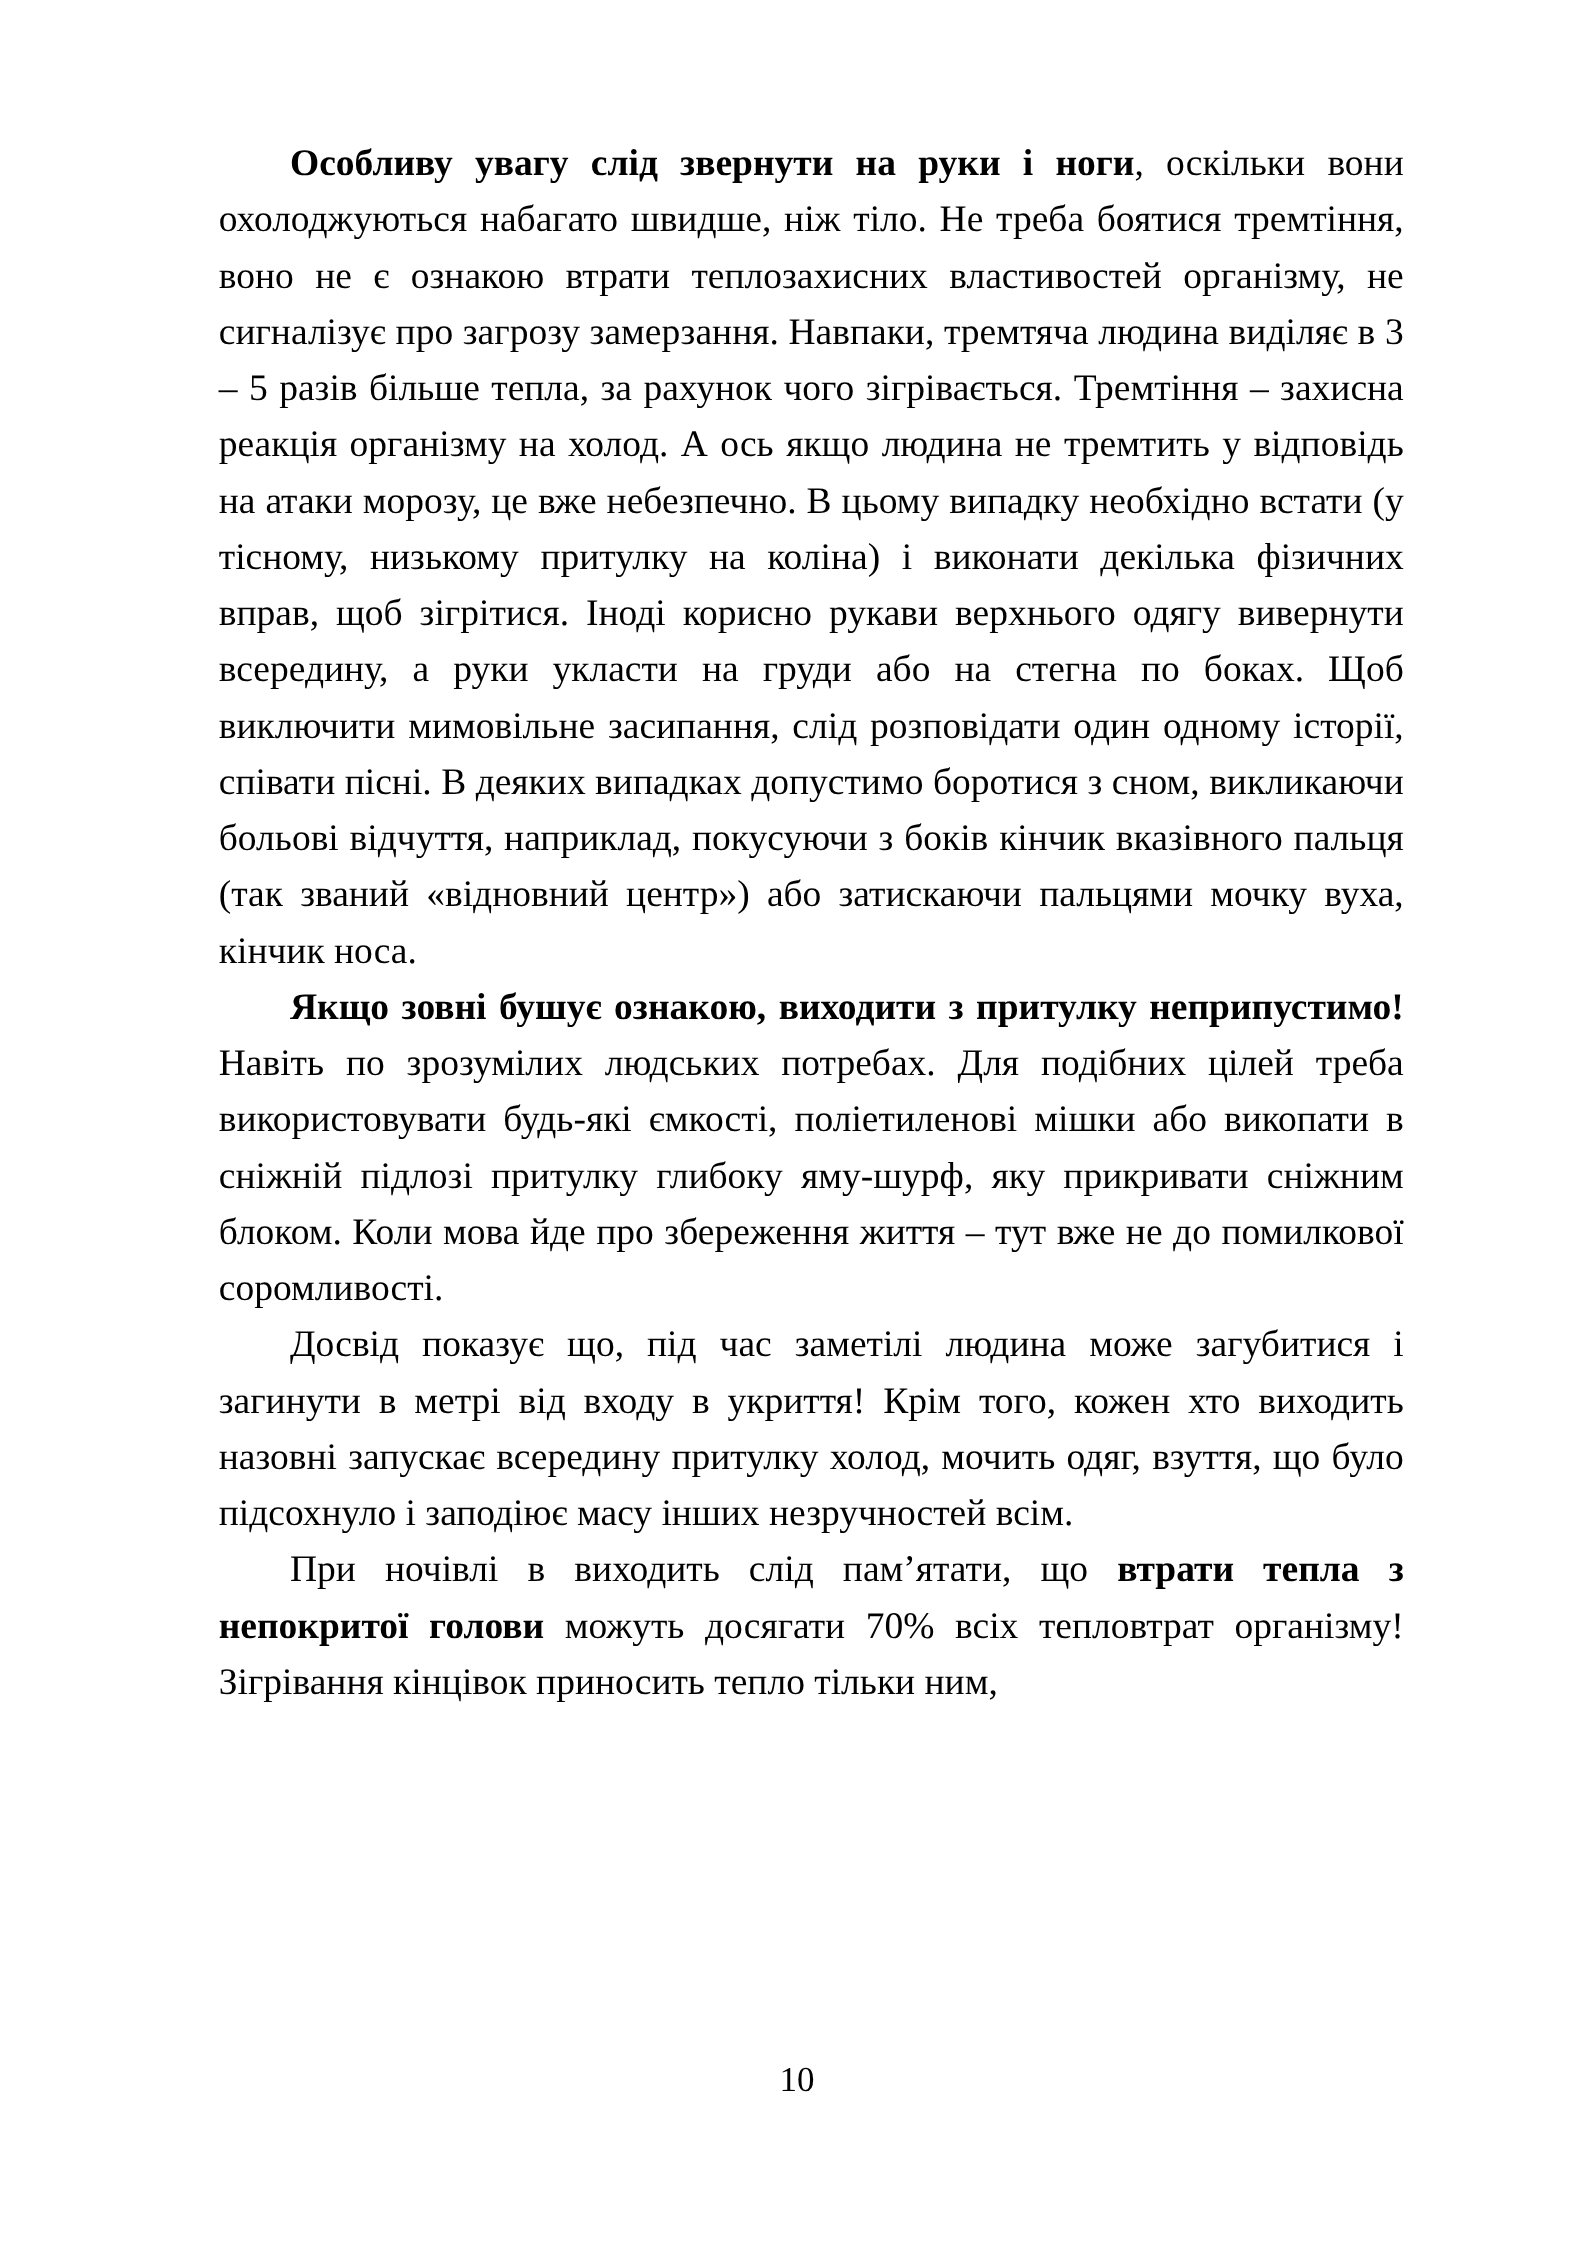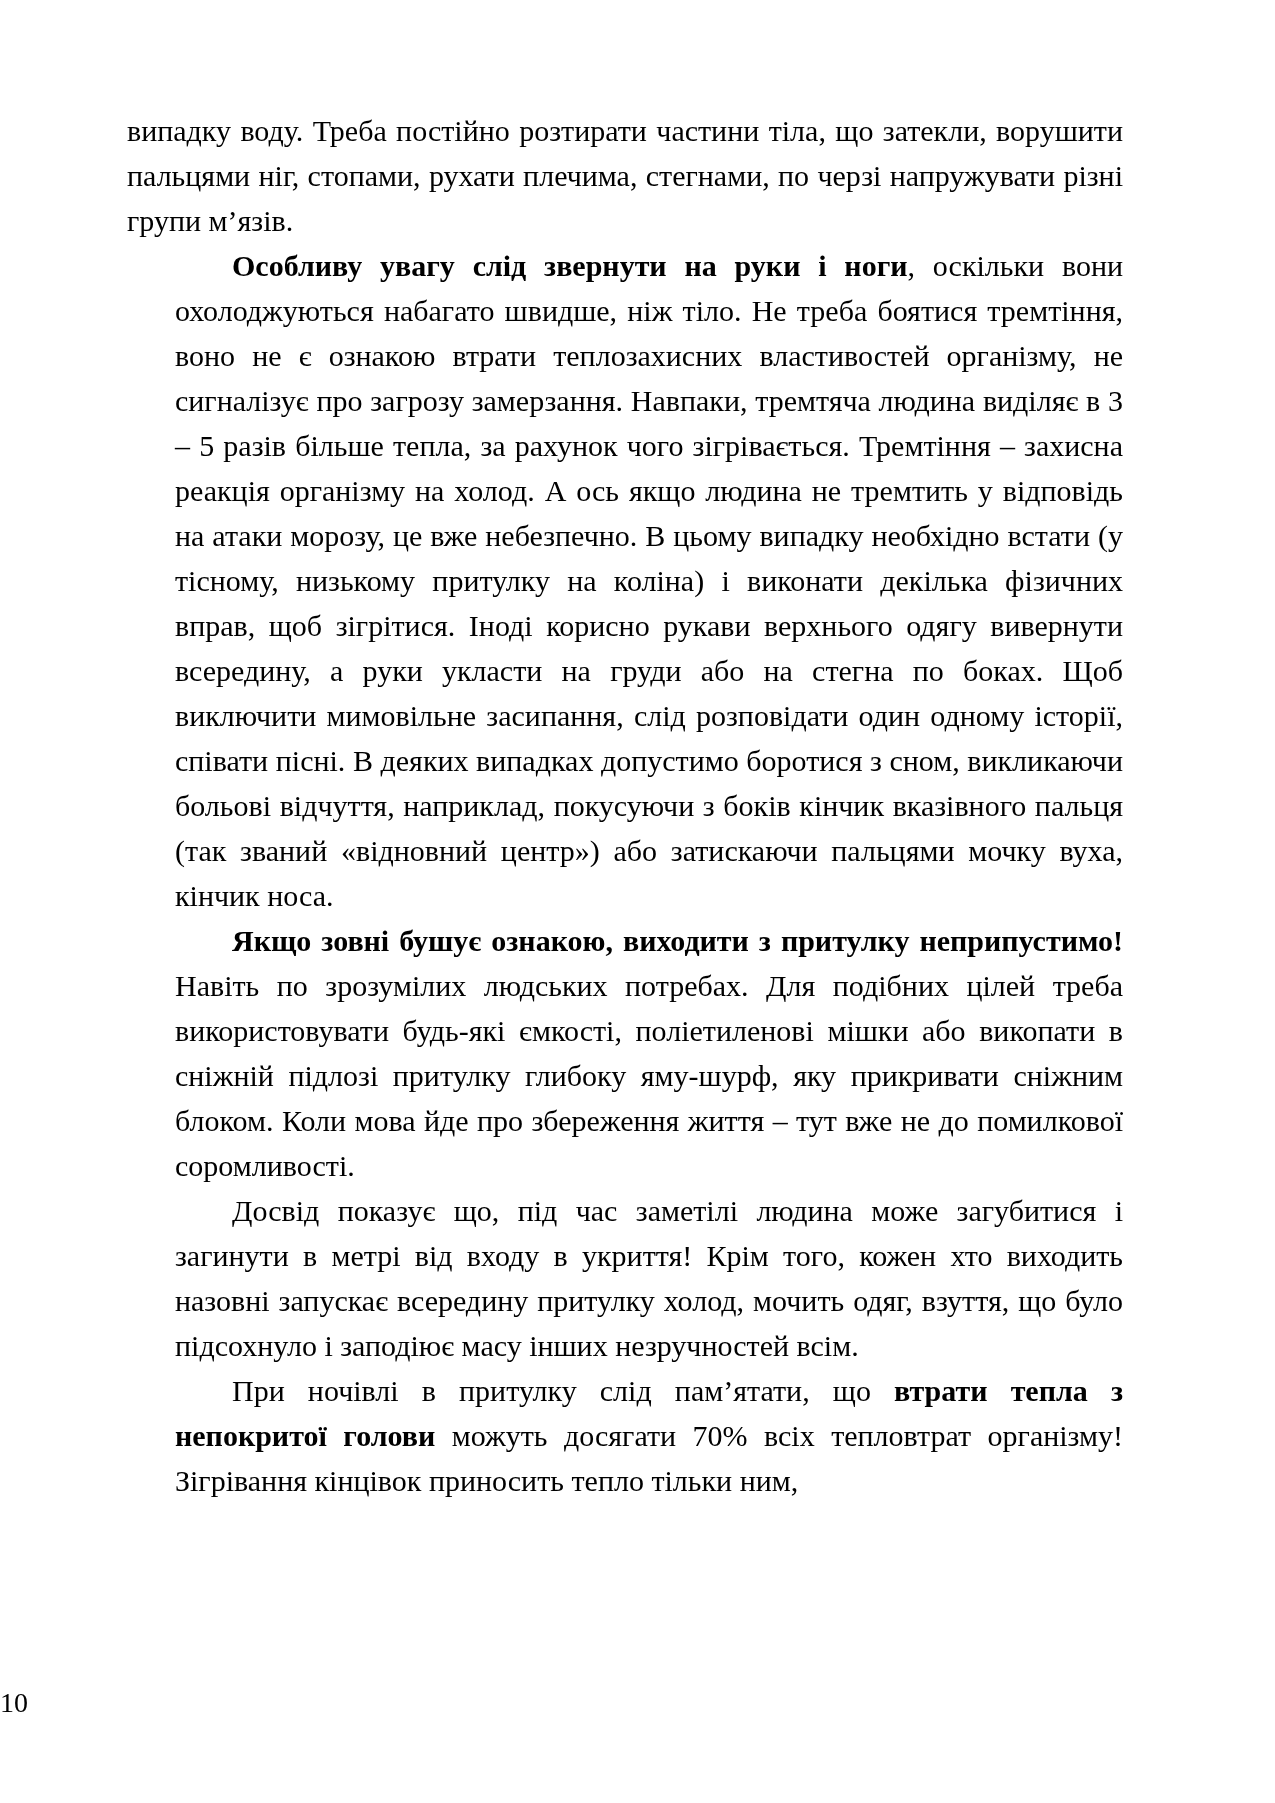--- a/index.html
+++ b/index.html
@@ -35,31 +35,29 @@
     margin-left: 48px;
   }
   .text-block b {
     font-weight: bold;
   }
   .page-number {
     position: absolute;
     left: 0;
     top: 1648px;
     width: 100%;
-    text-align: left;
+    text-align: center;
     font-size: 28px;
     line-height: 34px;
-    margin-top: 38px;
   }
 </style>
 </head>
 <body>
 
 <div class="page">
   <div class="text-block" id="text-block">
-      <p class=""><span>випадку воду. Треба постійно розтирати частини тіла, що затекли, ворушити пальцями ніг, стопами, рухати плечима, стегнами, по черзі напружувати різні групи м’язів.</span></p>
       <p class="indent"><b>Особливу увагу слід звернути на руки і ноги</b><span>, оскільки вони охолоджуються набагато швидше, ніж тіло. Не треба боятися тремтіння, воно не є ознакою втрати теплозахисних властивостей організму, не сигналізує про загрозу замерзання. Навпаки, тремтяча людина виділяє в 3 – 5 разів більше тепла, за рахунок чого зігрівається. Тремтіння – захисна реакція організму на холод. А ось якщо людина не тремтить у відповідь на атаки морозу, це вже небезпечно. В цьому випадку необхідно встати (у тісному, низькому притулку на коліна) і виконати декілька фізичних вправ, щоб зігрітися. Іноді корисно рукави верхнього одягу вивернути всередину, а руки укласти на груди або на стегна по боках. Щоб виключити мимовільне засипання, слід розповідати один одному історії, співати пісні. В деяких випадках допустимо боротися з сном, викликаючи больові відчуття, наприклад, покусуючи з боків кінчик вказівного пальця (так званий «відновний центр») або затискаючи пальцями мочку вуха, кінчик носа.</span></p>
       <p class="indent"><b>Якщо зовні бушує ознакою, виходити з притулку неприпустимо!</b><span> Навіть по зрозумілих людських потребах. Для подібних цілей треба використовувати будь-які ємкості, поліетиленові мішки або викопати в сніжній підлозі притулку глибоку яму-шурф, яку прикривати сніжним блоком. Коли мова йде про збереження життя – тут вже не до помилкової соромливості.</span></p>
       <p class="indent"><span>Досвід показує що, під час заметілі людина може загубитися і загинути в метрі від входу в укриття! Крім того, кожен хто виходить назовні запускає всередину притулку холод, мочить одяг, взуття, що було підсохнуло  і заподіює масу інших незручностей всім.</span></p>
-      <p class="indent"><span>При ночівлі в притулку слід пам’ятати, що </span><b>втрати тепла з непокритої голови</b><span> можуть досягати 70% всіх тепловтрат організму! Зігрівання кінцівок приносить тепло тільки ним,</span></p>
+      <p class="indent"><span>При ночівлі в виходить слід пам’ятати, що </span><b>втрати тепла з непокритої голови</b><span> можуть досягати 70% всіх тепловтрат організму! Зігрівання кінцівок приносить тепло тільки ним,</span></p>
     </div>
   <div class="page-number">10</div>
 </div>
 
 </body></html>

